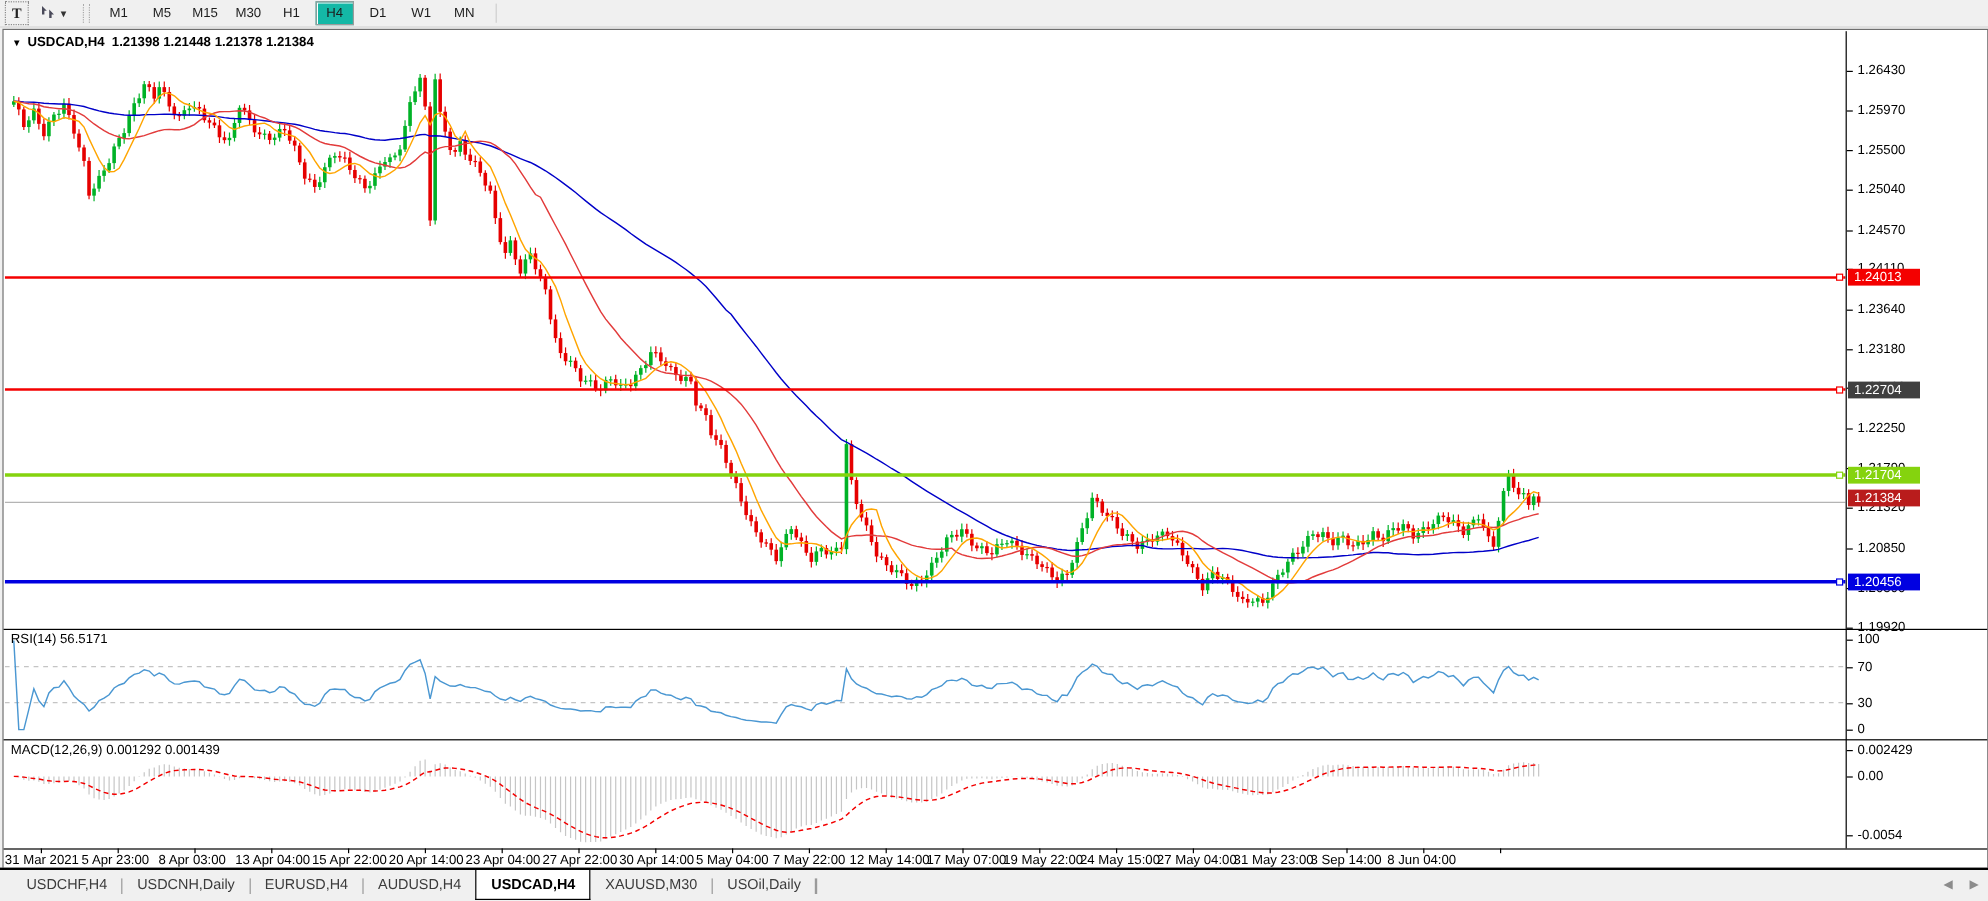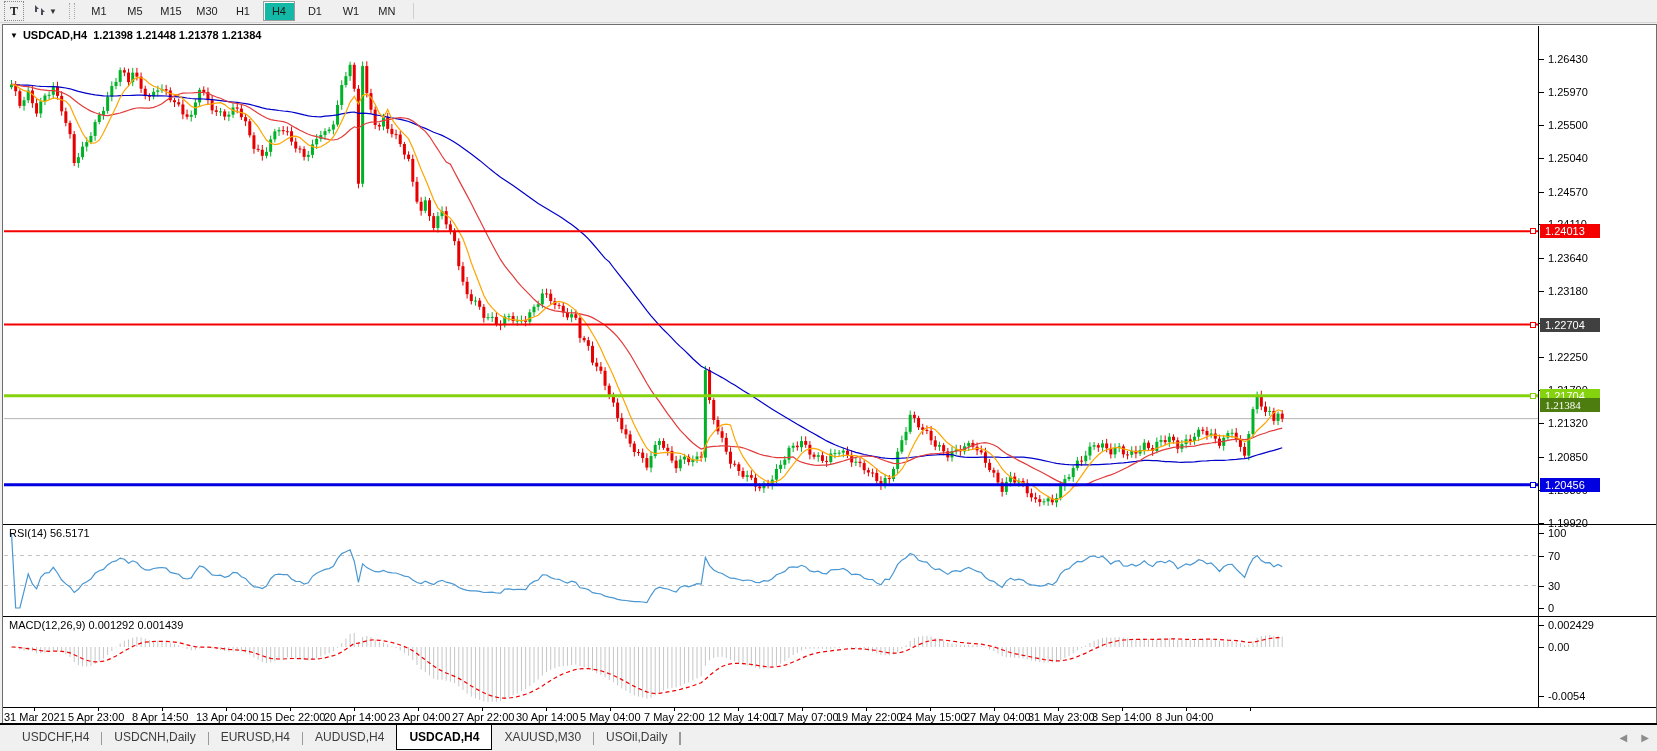--- a/index.html
+++ b/index.html
@@ -1073,31 +1073,31 @@
         <div class="tick" style="top: 670.6px;"></div>
         <div class="ticklabel" style="top: 664.6px;">-0.0054</div>
         <div class="badge" style="top: 199.272px; background: rgb(244, 0, 0);">1.24013</div>
         <div class="endsq" style="left: 1527px; top: 203.272px; border: 1px solid rgb(244, 0, 0);"></div>
         <div class="badge" style="top: 292.571px; background: #404040;">1.22704</div>
         <div class="endsq" style="left: 1527px; top: 296.571px; border: 1px solid rgb(244, 0, 0);"></div>
         <div class="badge" style="top: 363.845px; background: rgb(133, 211, 14);">1.21704</div>
         <div class="endsq" style="left: 1527px; top: 367.845px; border: 1px solid rgb(133, 211, 14);"></div>
         <div class="badge" style="top: 452.797px; background: rgb(0, 0, 225);">1.20456</div>
         <div class="endsq" style="left: 1527px; top: 456.797px; border: 1px solid rgb(0, 0, 225);"></div>
-        <div class="badge" style="top: 373px; background: #4d7c0f; font-family: Liberation Serif, serif;">1.21384</div>
+        <div class="badge" style="top: 383px; background: #b91c1c;">1.21384</div>
         <div class="timetick" style="left: 31px;"></div>
         <div class="timelabel" style="left: 1px;">31 Mar 2021</div>
         <div class="timetick" style="left: 95px;"></div>
         <div class="timelabel" style="left: 65px;">5 Apr 23:00</div>
         <div class="timetick" style="left: 159px;"></div>
-        <div class="timelabel" style="left: 129px;">8 Apr 14:50</div>
+        <div class="timelabel" style="left: 129px;">8 Apr 03:00</div>
         <div class="timetick" style="left: 223px;"></div>
         <div class="timelabel" style="left: 193px;">13 Apr 04:00</div>
         <div class="timetick" style="left: 287px;"></div>
-        <div class="timelabel" style="left: 257px;">15 Dec 22:00</div>
+        <div class="timelabel" style="left: 257px;">15 Apr 22:00</div>
         <div class="timetick" style="left: 351px;"></div>
         <div class="timelabel" style="left: 321px;">20 Apr 14:00</div>
         <div class="timetick" style="left: 415px;"></div>
         <div class="timelabel" style="left: 385px;">23 Apr 04:00</div>
         <div class="timetick" style="left: 479px;"></div>
         <div class="timelabel" style="left: 449px;">27 Apr 22:00</div>
         <div class="timetick" style="left: 543px;"></div>
         <div class="timelabel" style="left: 513px;">30 Apr 14:00</div>
         <div class="timetick" style="left: 607px;"></div>
         <div class="timelabel" style="left: 577px;">5 May 04:00</div>

